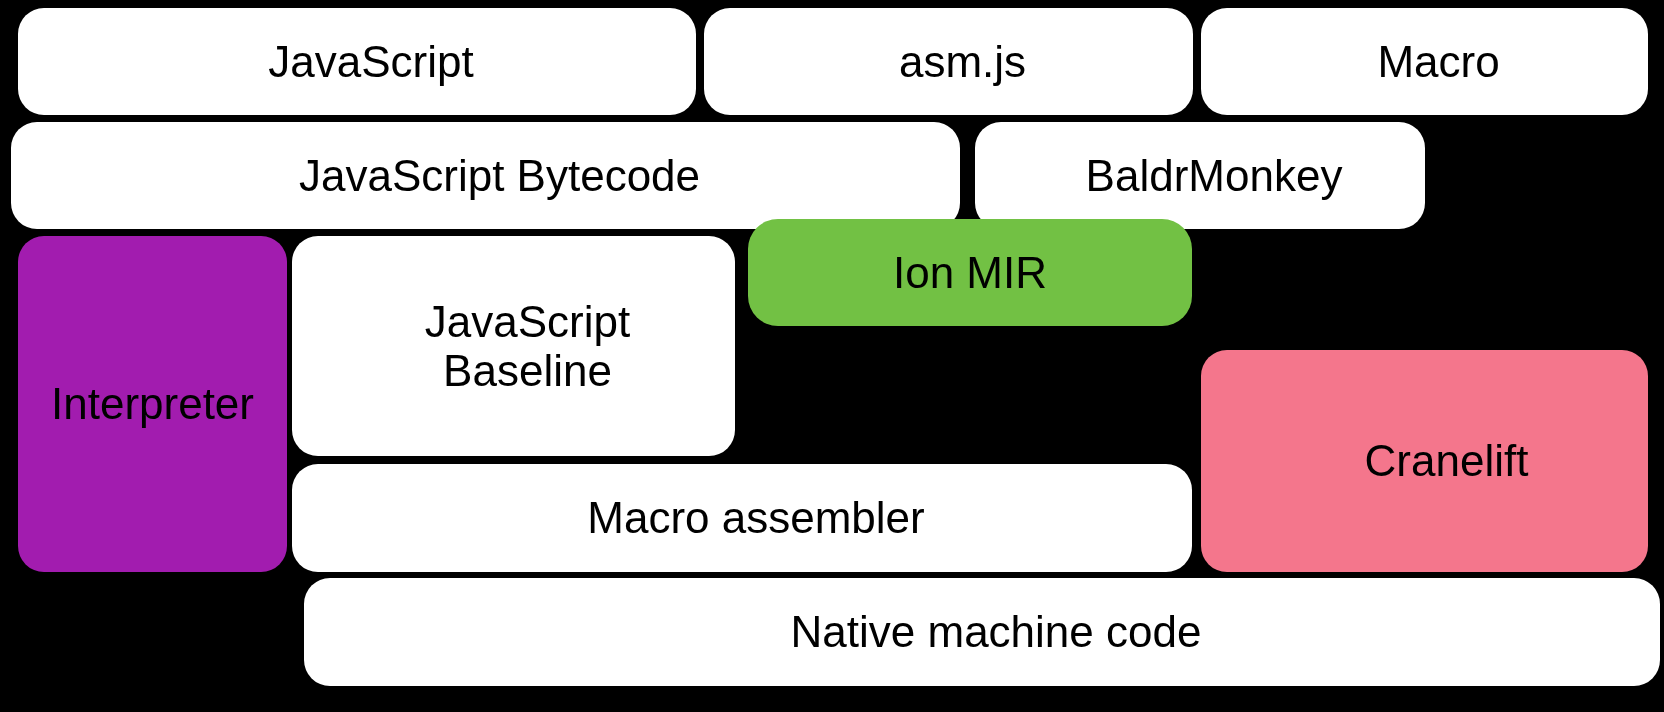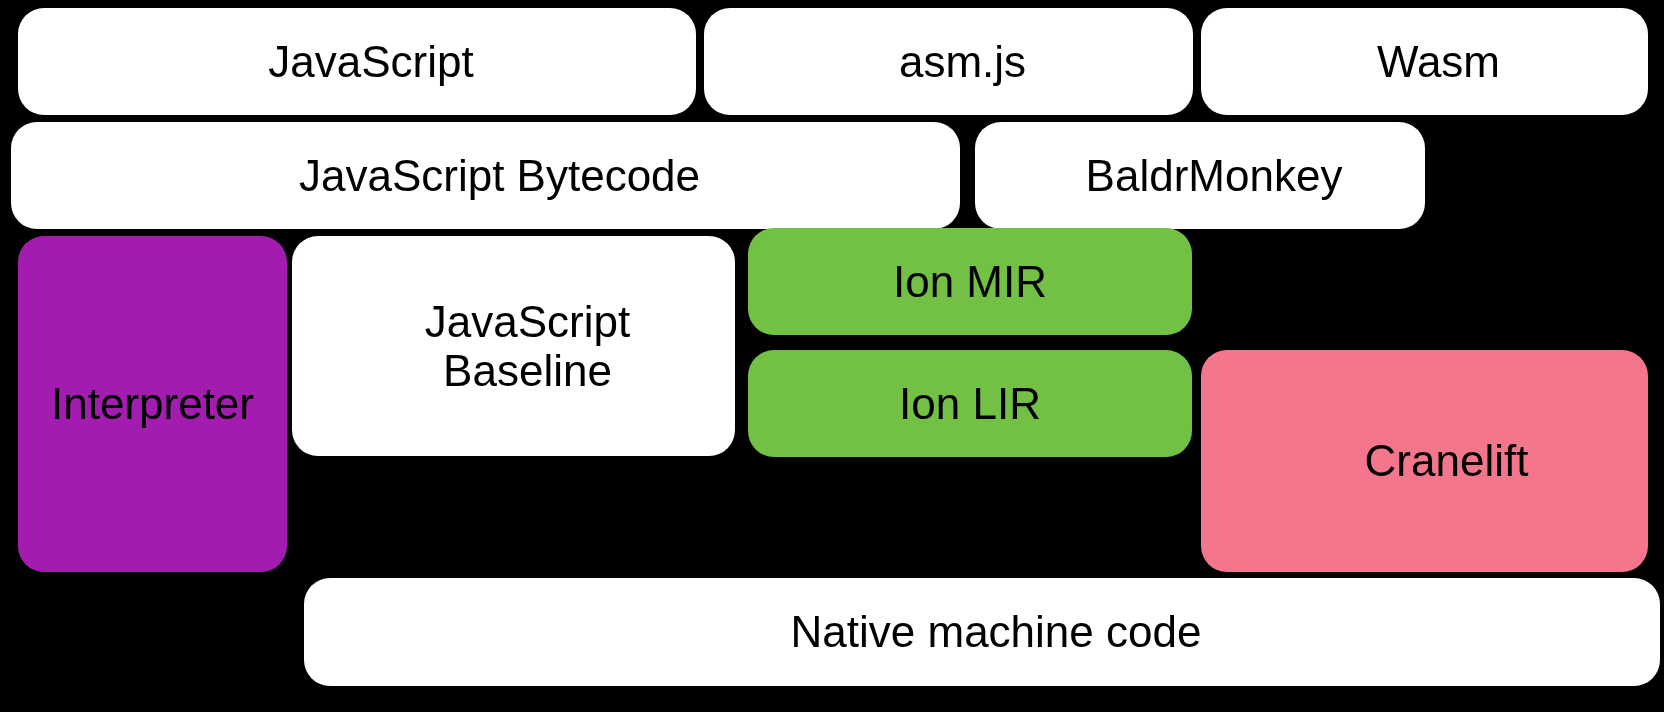--- a/index.html
+++ b/index.html
@@ -40,33 +40,33 @@
 </style>
 </head>
 <body>
 
 <div id="diagram">
 
   <div class="node fill-white" style="left:18px; top:8px; width:678px; height:107px;">JavaScript</div>
 
   <div class="node fill-white" style="left:704px; top:8px; width:489px; height:107px;">asm.js</div>
 
-  <div class="node fill-white" style="left:1201px; top:8px; width:447px; height:107px;">Wasm</div>
+  <div class="node fill-white" style="left:1201px; top:8px; width:447px; height:107px;">Macro</div>
 
   <div class="node fill-white" style="left:11px; top:122px; width:949px; height:107px;">JavaScript Bytecode</div>
 
   <div class="node fill-white" style="left:975px; top:122px; width:450px; height:107px;">BaldrMonkey</div>
 
   <div class="node fill-gray" style="left:18px; top:236px; width:269px; height:336px;">Interpreter</div>
 
   <div class="node fill-white" style="left:292px; top:236px; width:443px; height:220px;">JavaScript
 Baseline</div>
 
-  <div class="node fill-green" style="left:748px; top:228px; width:444px; height:107px;">Ion MIR</div>
+  <div class="node fill-green" style="left:748px; top:219px; width:444px; height:107px;border-radius:30px;">Ion MIR</div>
 
-  <div class="node fill-green" style="left:748px; top:350px; width:444px; height:107px;">Ion LIR</div>
 
   <div class="node fill-pink" style="left:1201px; top:350px; width:447px; height:222px;padding-left:44px;">Cranelift</div>
 
+  <div class="node fill-white" style="left:292px; top:464px; width:900px; height:108px;">Macro assembler</div>
 
   <div class="node fill-white" style="left:304px; top:578px; width:1356px; height:108px;">Native machine code</div>
 
 </div>
 
 </body></html>

